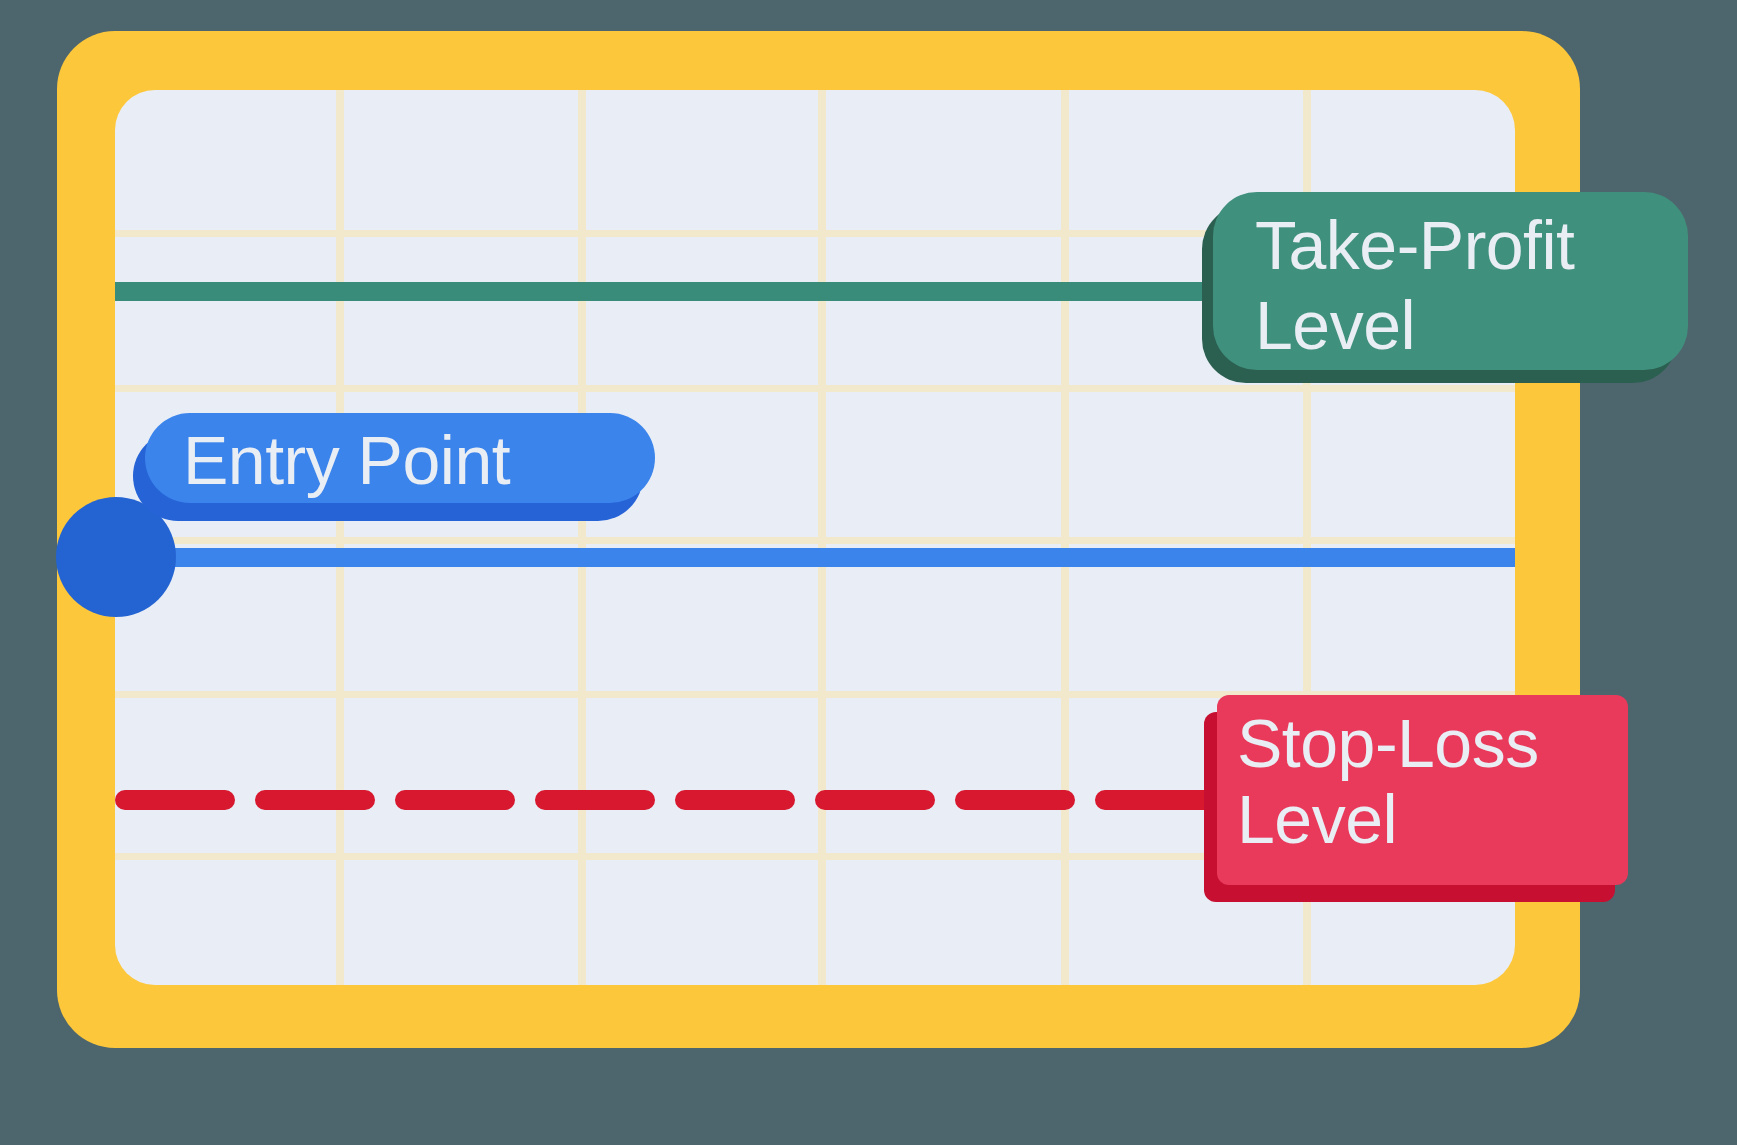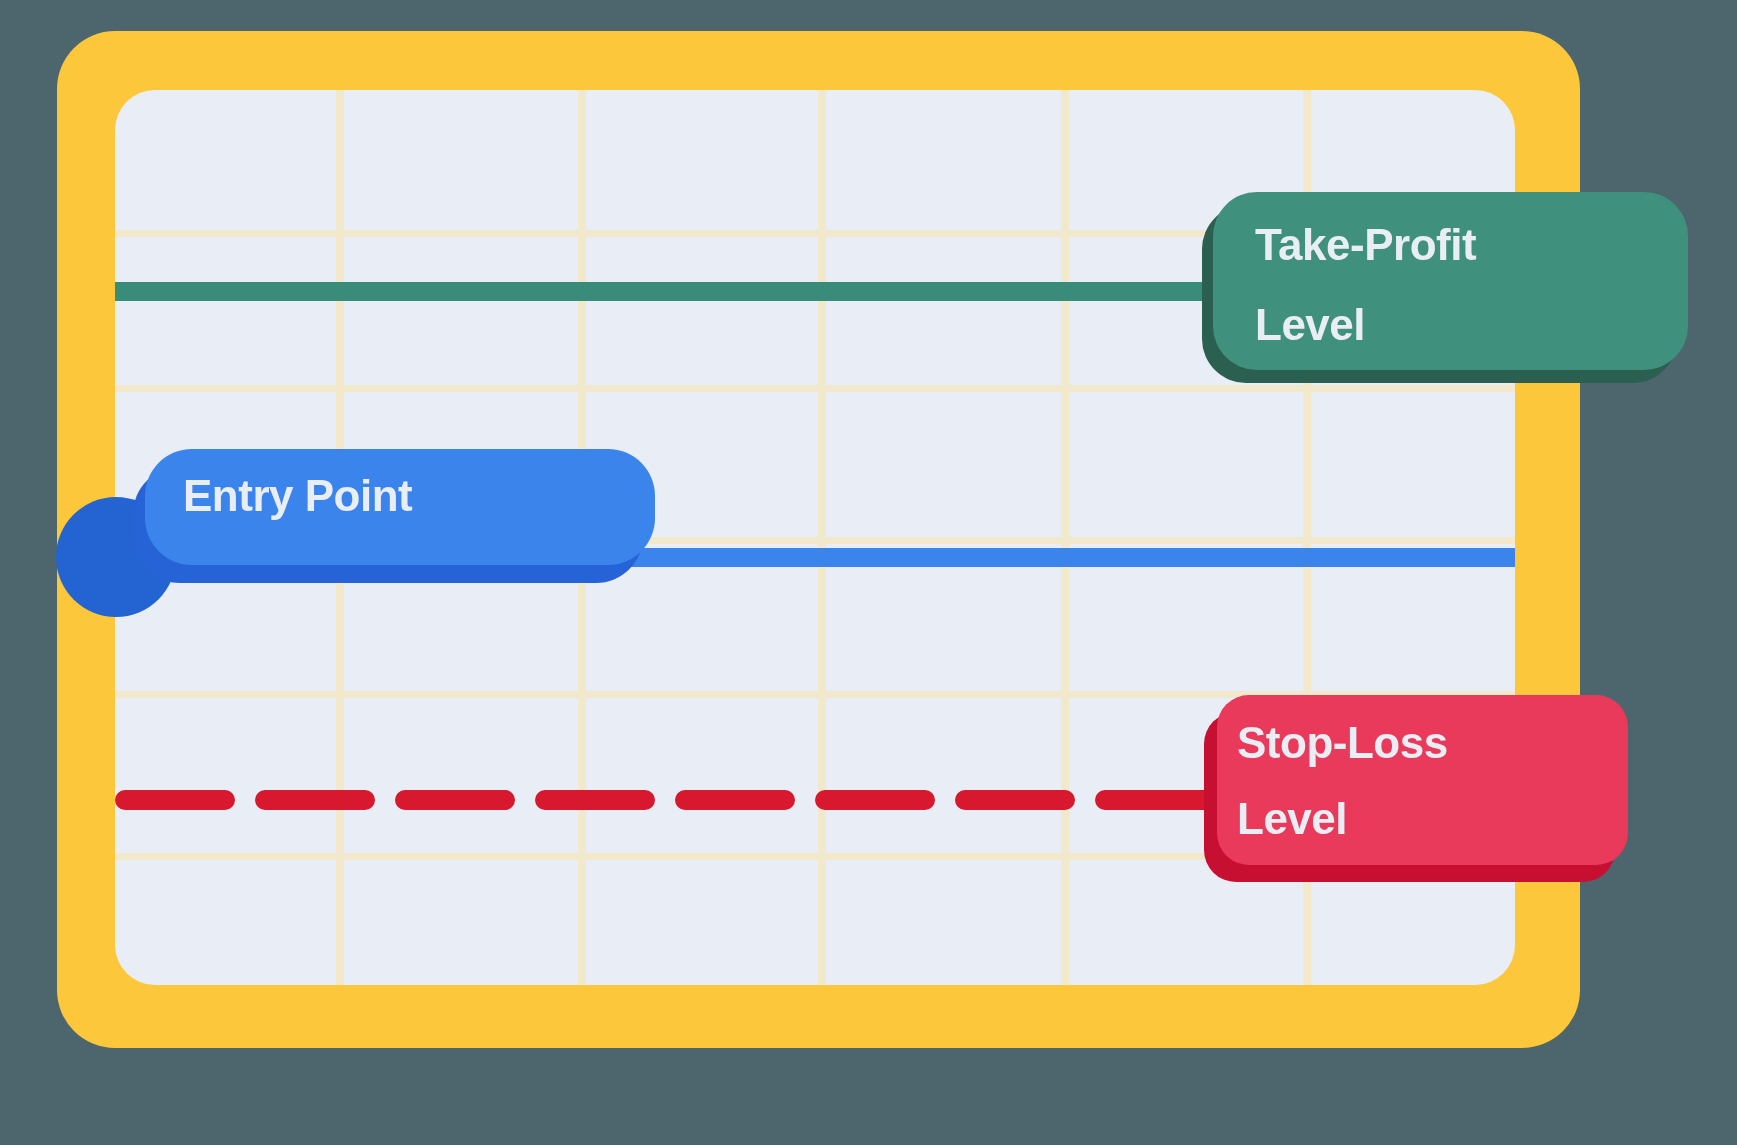--- a/index.html
+++ b/index.html
@@ -25,55 +25,54 @@
   .gridline.v{top:0;width:8px;height:895px;}
   .gridline.h{left:0;height:7px;width:1400px;}
 
   .level-line{position:absolute;height:19px;}
   .line-teal{left:115px;top:282px;width:1400px;background:var(--teal_line,#3A8C7A);}
   .line-blue{left:115px;top:548px;width:1400px;background:var(--blue_line,#3B84EC);}
 
   .badge{
     position:absolute;
     color:var(--label_text,#E9EDF4);
-    font-weight:700;
-    font-size:44px;
+    font-weight:400;
+    font-size:68px;
     letter-spacing:-0.5px;
     white-space:nowrap;
     box-sizing:border-box;
   }
   .badge-take-profit{
     left:1213px;top:192px;width:475px;height:178px;
     background:var(--teal_badge,#40907E);
     border-radius:44px;
     box-shadow:-11px 13px 0 var(--teal_shadow,#2B5F50);
     padding:13px 0 0 42px;
     line-height:80px;
   }
   .badge-entry{
-    left:145px;top:413px;width:510px;height:116px;
+    left:145px;top:413px;width:510px;height:90px;
     background:var(--blue_badge,#3B84EC);
     border-radius:47px;
     box-shadow:-12px 18px 0 var(--blue_shadow,#2563D6);
     padding-left:38px;
     line-height:94px;
-    margin-top:36px;
   }
   .badge-actual-price{
     left:1221px;top:483px;width:501px;height:90px;
     background:var(--blue_badge,#3B84EC);
     border-radius:44px;
     box-shadow:-12px 20px 0 var(--blue_shadow,#2563D6);
     padding-left:24px;
     line-height:90px;
   }
   .badge-stop-loss{
-    left:1217px;top:695px;width:411px;height:170px;
+    left:1217px;top:695px;width:411px;height:190px;
     background:var(--red_badge,#E93A5B);
-    border-radius:32px;
+    border-radius:12px;
     box-shadow:-13px 17px 0 var(--red_shadow,#C60F31);
     padding:10px 0 0 20px;
     line-height:76px;
   }
   .badge span{display:block;}
 
   .entry-dot{
     position:absolute;left:56px;top:497px;width:120px;height:120px;
     border-radius:50%;
     background:var(--blue_dot,#2464D2);

